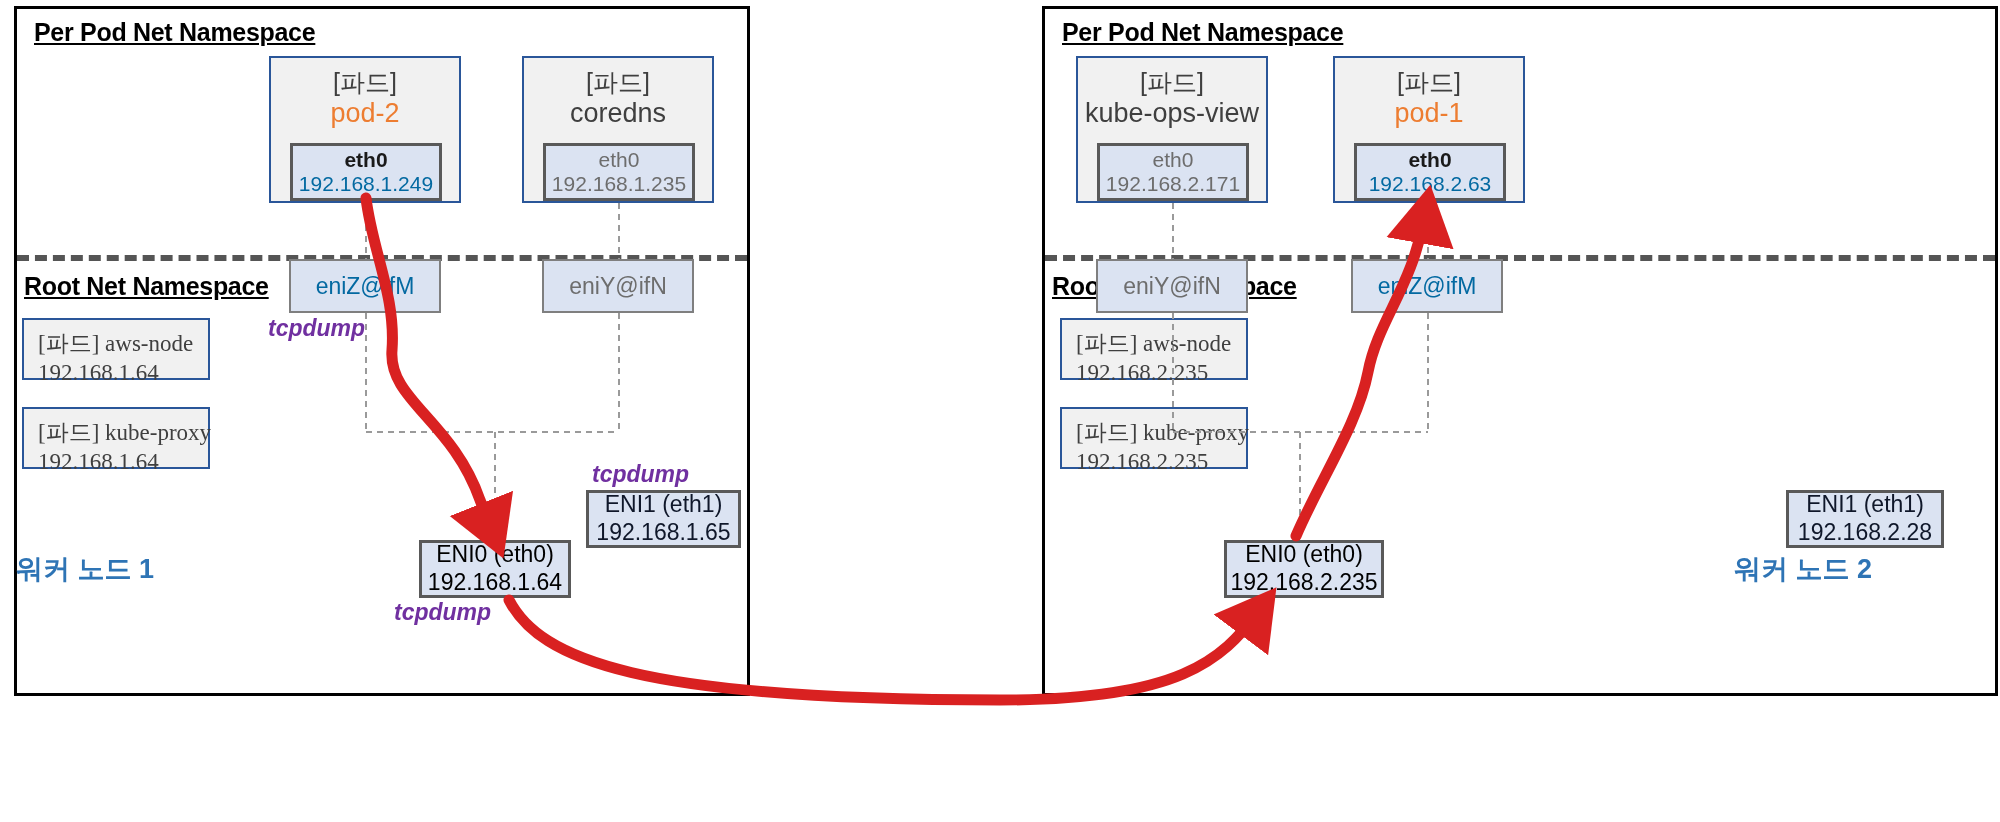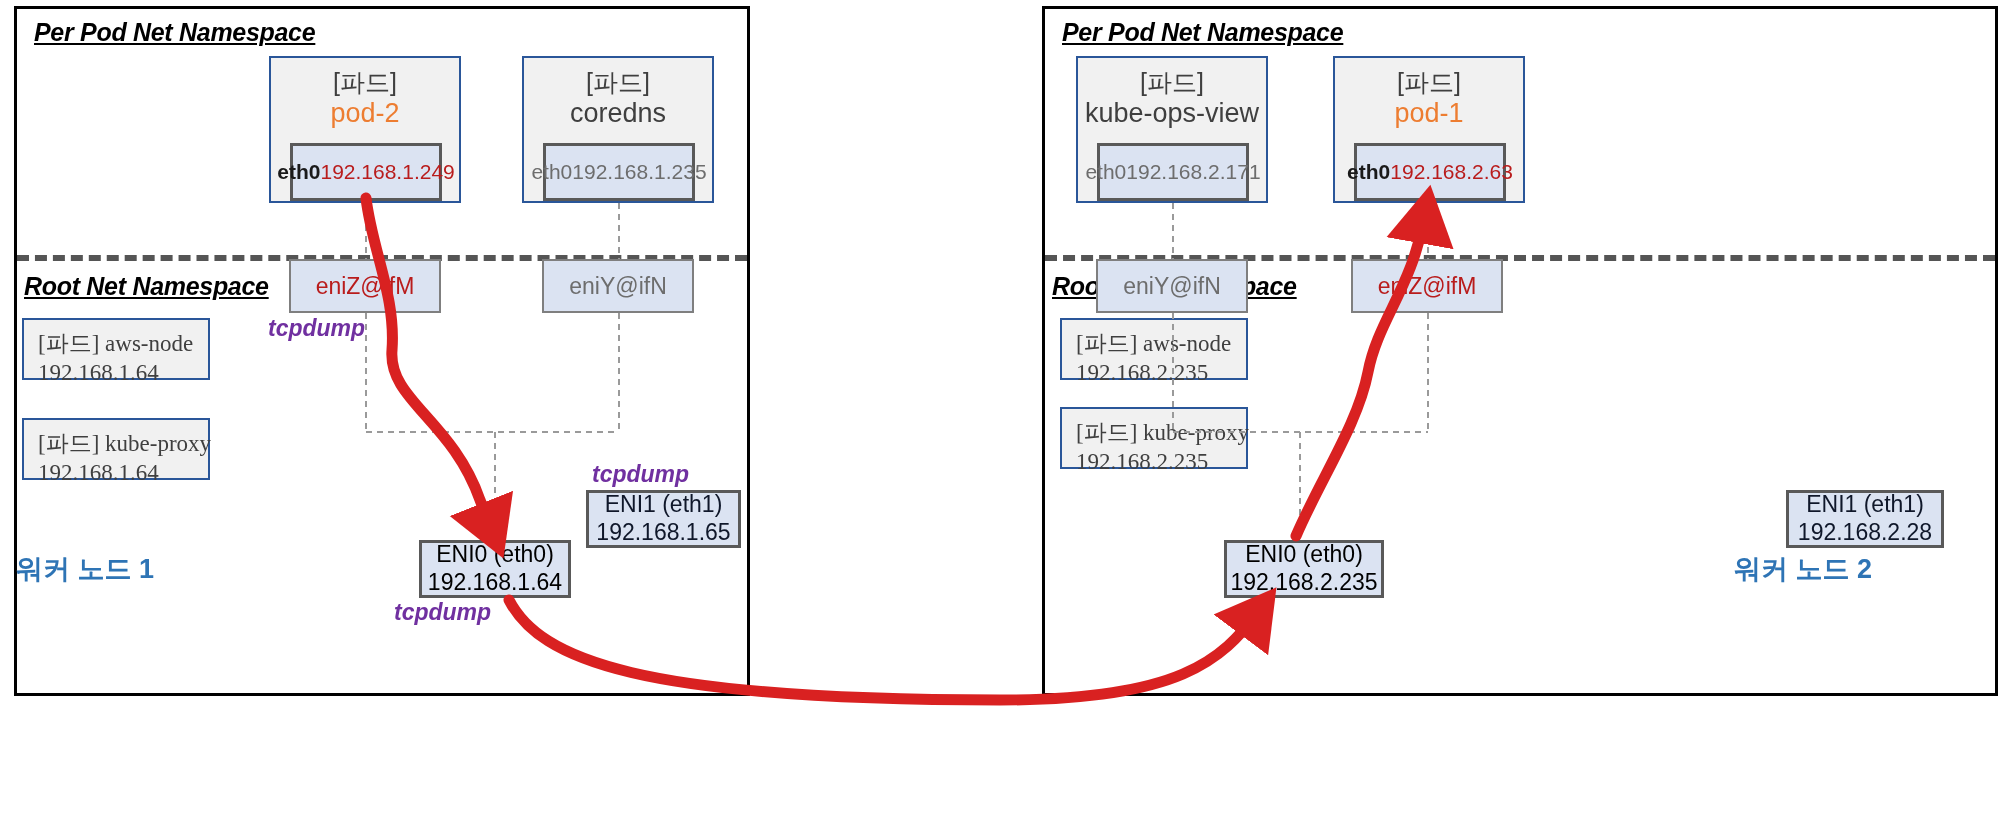--- a/index.html
+++ b/index.html
@@ -22,21 +22,20 @@
     border: 3px solid #000000;
     background: #ffffff;
     box-sizing: border-box;
   }
   #node1-frame { left: 14px;  top: 6px; width: 736px; height: 690px; }
   #node2-frame { left: 1042px; top: 6px; width: 956px; height: 690px; }
 
   
   .ns-title {
     position: absolute;
-    font-style: italic;
     font-weight: bold;
     font-size: 25px;
     color: #000000;
     text-decoration: underline;
     white-space: nowrap;
     letter-spacing: -0.3px;
   }
 
   
   .ns-divider {
@@ -72,37 +71,37 @@
   .pod-name.accent { color: #ed7d31; }
   .pod-name.plain  { color: #3f3f3f; }
 
   
   .iface-box {
     position: absolute;
     border: 3px solid #595959;
     background: #dbe3f2;
     box-sizing: border-box;
     display: flex;
-    flex-direction: row;
+    flex-direction: column;
     align-items: center;
     justify-content: center;
   }
   .iface-name {
     font-size: 21px;
     line-height: 1.15;
     white-space: nowrap;
   }
   .iface-ip {
     font-size: 21px;
     line-height: 1.15;
     white-space: nowrap;
   }
   .c-dark   { color: #1a1a1a; font-weight: bold; }
   .c-gray   { color: #6d6d6d; }
-  .c-orange { color: #b91c1c; }
+  .c-orange { color: #0369a1; }
 
   
   .veth-box {
     position: absolute;
     border: 2px solid #7f7f7f;
     background: #dbe3f2;
     box-sizing: border-box;
     display: flex;
     align-items: center;
     justify-content: center;
@@ -204,21 +203,21 @@
   <div class="veth-box c-orange" style="left:289px; top:259px; width:152px; height:54px;">eniZ@ifM</div>
   <div class="veth-box c-gray" style="left:542px; top:259px; width:152px; height:54px;">eniY@ifN</div>
 
   <div class="tcpdump" style="left:268px; top:315px;">tcpdump</div>
 
   <div class="hostpod-box" style="left:22px; top:318px; width:188px; height:62px;">
     <div class="kline"><span>[파드]</span>
       <span>aws-node</span></div>
     <div class="kline">192.168.1.64</div>
   </div>
-  <div class="hostpod-box" style="left:22px; top:418px; width:188px; height:62px;">
+  <div class="hostpod-box" style="left:22px; top:407px; width:188px; height:62px;">
     <div class="kline"><span>[파드]</span>
       <span>kube-proxy</span></div>
     <div class="kline">192.168.1.64</div>
   </div>
 
   <div class="tcpdump" style="left:592px; top:461px;">tcpdump</div>
   <div class="eni-box gray" style="left:586px; top:490px; width:155px; height:58px;">
     <span class="l1">ENI1 (eth1)</span>
     <span class="l2">192.168.1.65</span>
   </div>

